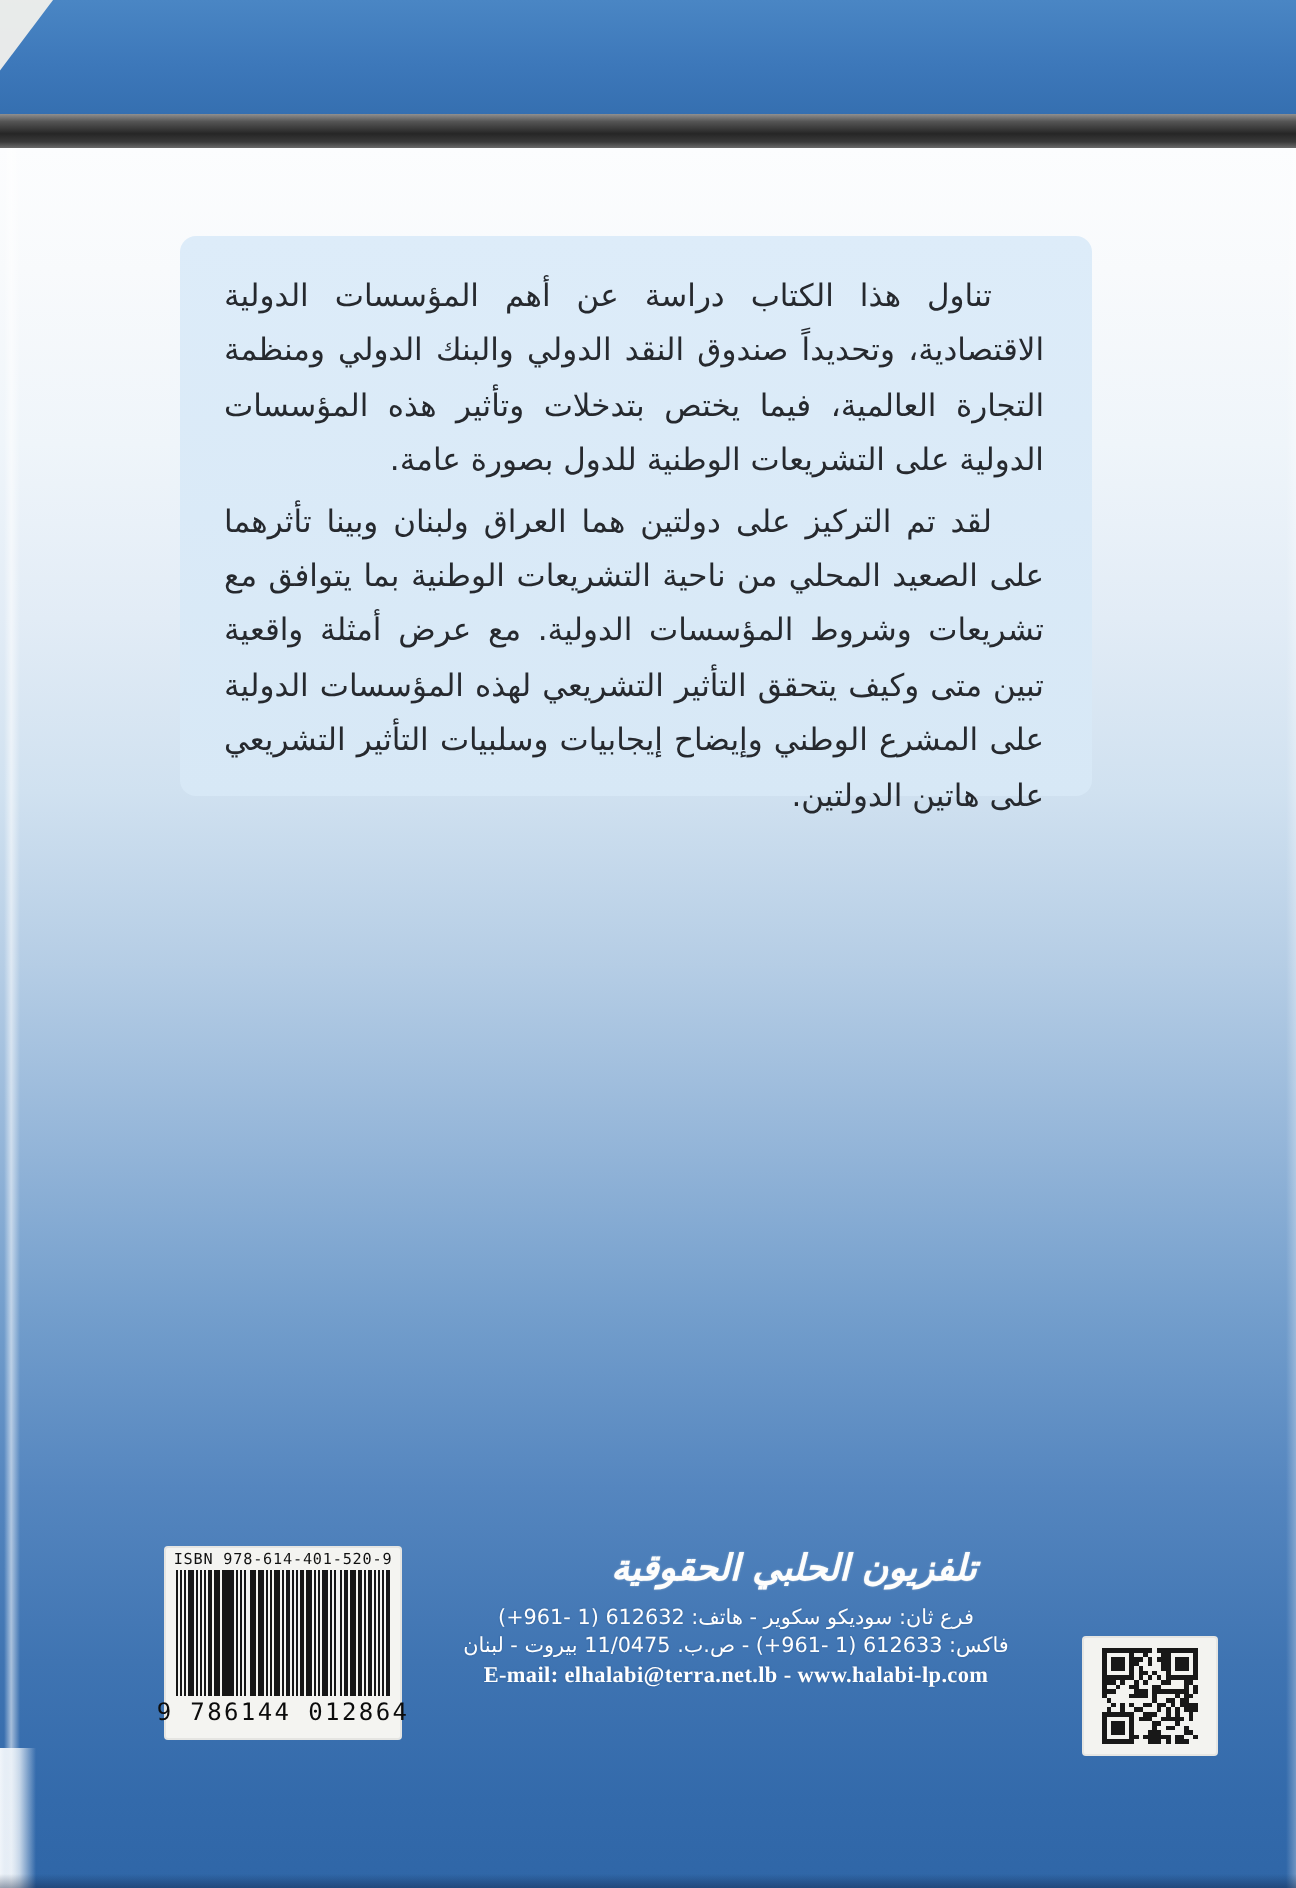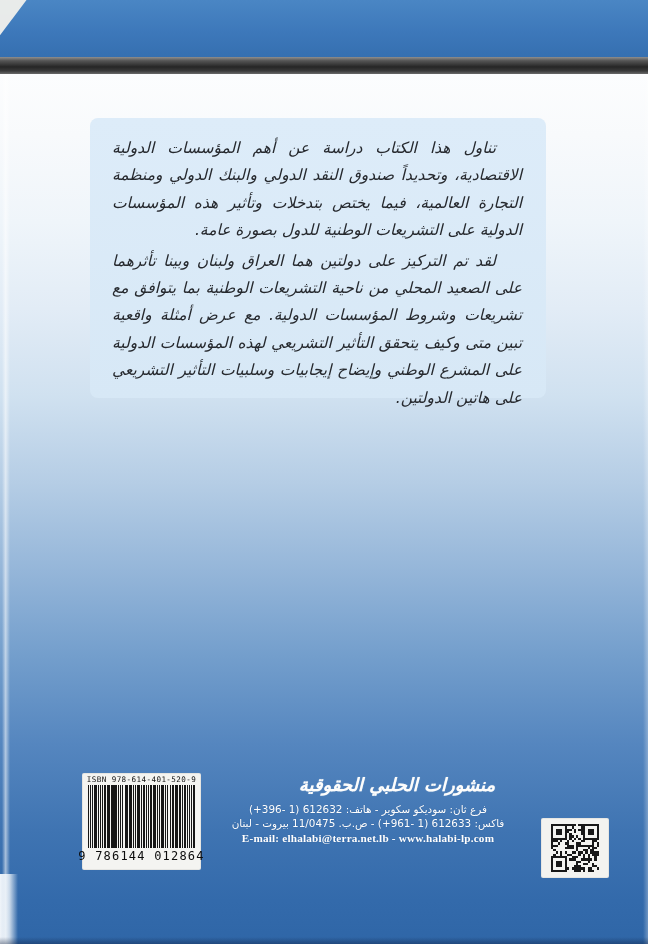--- a/index.html
+++ b/index.html
@@ -32,21 +32,21 @@
   .bottom-shade{position:absolute;left:0;top:937px;width:648px;height:7px;
     background:linear-gradient(180deg,rgba(10,25,55,0),rgba(10,25,55,.38));}
 
   
   .summary-box{position:absolute;left:90px;top:118px;width:456px;height:280px;
     box-sizing:border-box;border-radius:8px;
     background:linear-gradient(180deg,#ddecf9 0%,#d7e8f6 100%);
     padding:17px 24px 10px 22px;
     direction:rtl;text-align:justify;color:#26292e;
     font-size:15.5px;line-height:27.4px;}
-  .summary-box p{margin:0;text-indent:26px;font-style:italic;}
+  .summary-box p{margin:0;text-indent:26px;}
   .summary-box p + p{margin-top:3px;}
 
   
   .barcode{position:absolute;left:82px;top:773px;width:119px;height:97px;
     box-sizing:border-box;background:#f4f4f1;border-radius:2px;
     padding:2px 6px 1px 6px;display:flex;flex-direction:column;align-items:center;
     box-shadow:0 0 0 1px rgba(0,0,0,.06) inset;}
   .isbn-top{font-family:"DejaVu Sans Mono",monospace;font-size:7.6px;
     letter-spacing:.4px;color:#111;white-space:nowrap;direction:ltr;}
   .bars{width:107px;height:63px;margin-top:1px;display:flex;align-items:stretch;}
@@ -196,24 +196,24 @@
         <span class="b" style="width:2px"></span>
         <span style="width:1px"></span>
         <span class="b" style="width:1px"></span>
         <span style="width:1px"></span>
         <span class="b" style="width:1px"></span>
         <span style="width:1px"></span>
       </div>
     <div class="isbn-digits">9 786144 012864</div>
   </div>
 
-  <div class="brand">منشورات الحلبي الحقوقية</div>
+  <div class="brand">تلفزيون الحلبي الحقوقية</div>
 
   <div class="contact">
-    <div class="c-line">فرع ثان: سوديكو سكوير - هاتف: 612632 (1 -396+)</div>
+    <div class="c-line">فرع ثان: سوديكو سكوير - هاتف: 612632 (1 -961+)</div>
     <div class="c-line">فاكس: 612633 (1 -961+) - ص.ب. 11/0475 بيروت - لبنان</div>
     <div class="c-email">E-mail: elhalabi@terra.net.lb - www.halabi-lp.com</div>
   </div>
 
   <div class="qr">
     <svg id="qrsvg" width="48" height="48" viewBox="0 0 21 21" shape-rendering="crispEdges">
         <rect x="0" y="0" width="21" height="21" fill="#f3f3f0"></rect>
         <rect x="0" y="0" width="1" height="1" fill="#181818"></rect>
         <rect x="1" y="0" width="1" height="1" fill="#181818"></rect>
         <rect x="2" y="0" width="1" height="1" fill="#181818"></rect>

